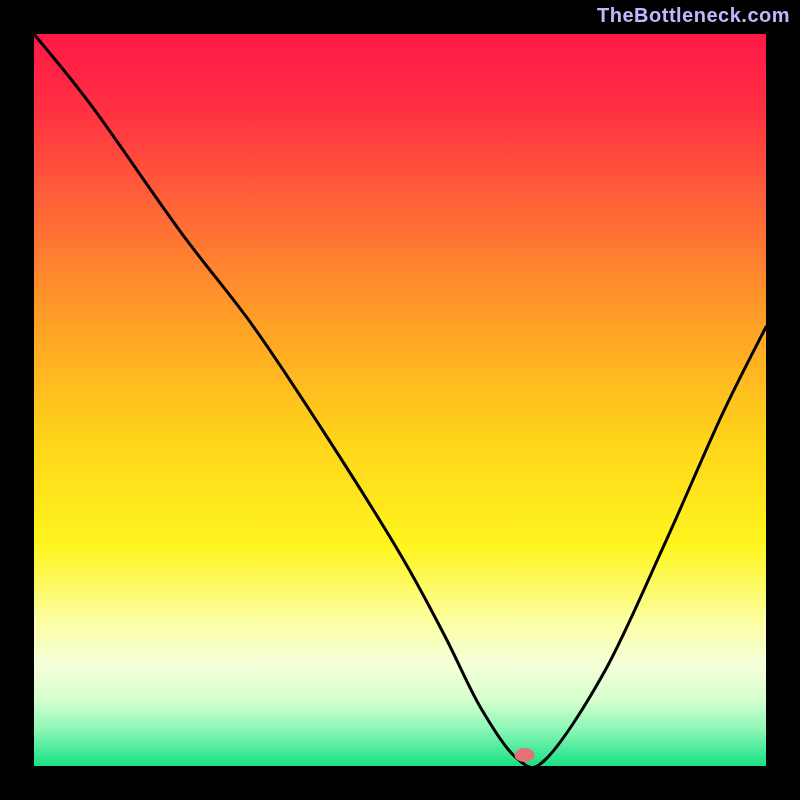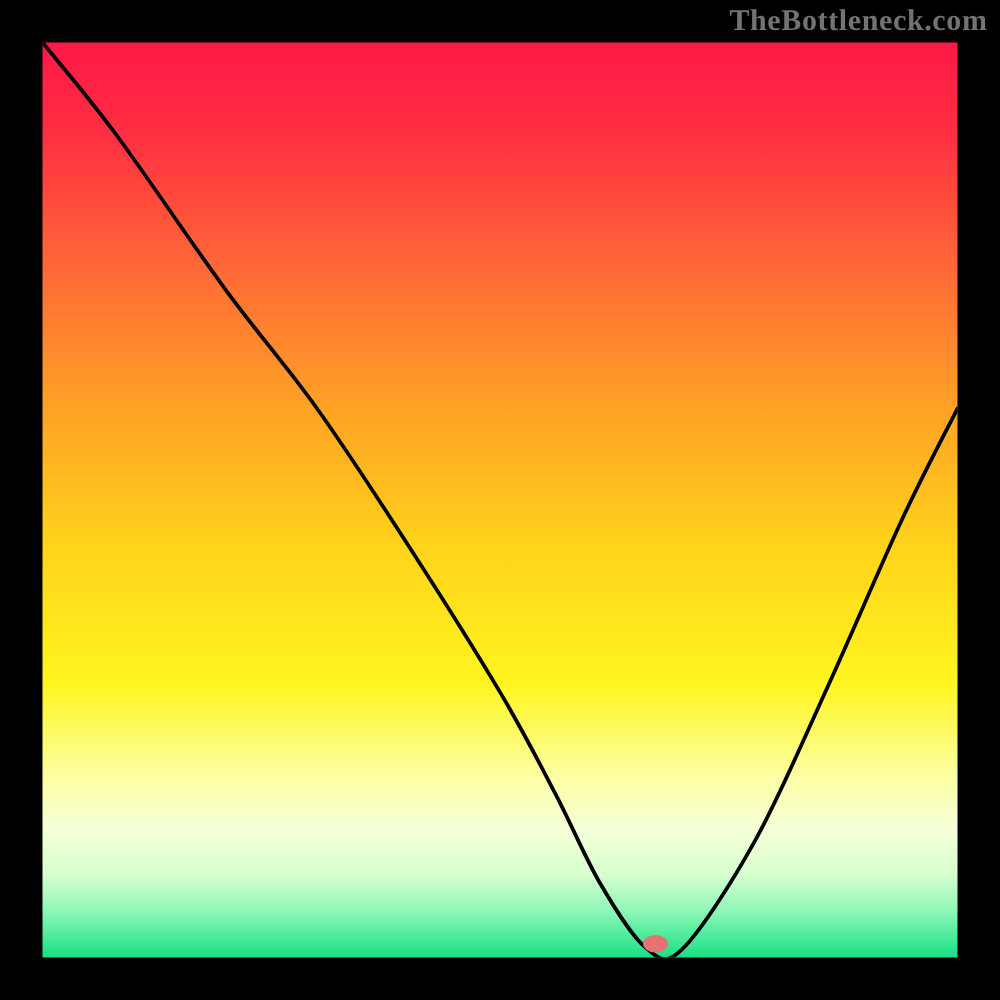--- a/index.html
+++ b/index.html
@@ -13,23 +13,23 @@
   }
   .container {
     width: 800px;
     height: 800px;
     position: relative;
   }
   .watermark {
     position: absolute;
     top: 4px;
     right: 10px;
-    color: #737373;
-    font-family: Liberation Serif, serif;
-    font-size: 24px;
+    color: #c4b5fd;
+    font-family: Liberation Sans, sans-serif;
+    font-size: 20px;
     font-weight: 600;
     z-index: 10;
     letter-spacing: 0.5px;
   }
   svg {
     display: block;
   }
 </style>
 </head>
 <body>

